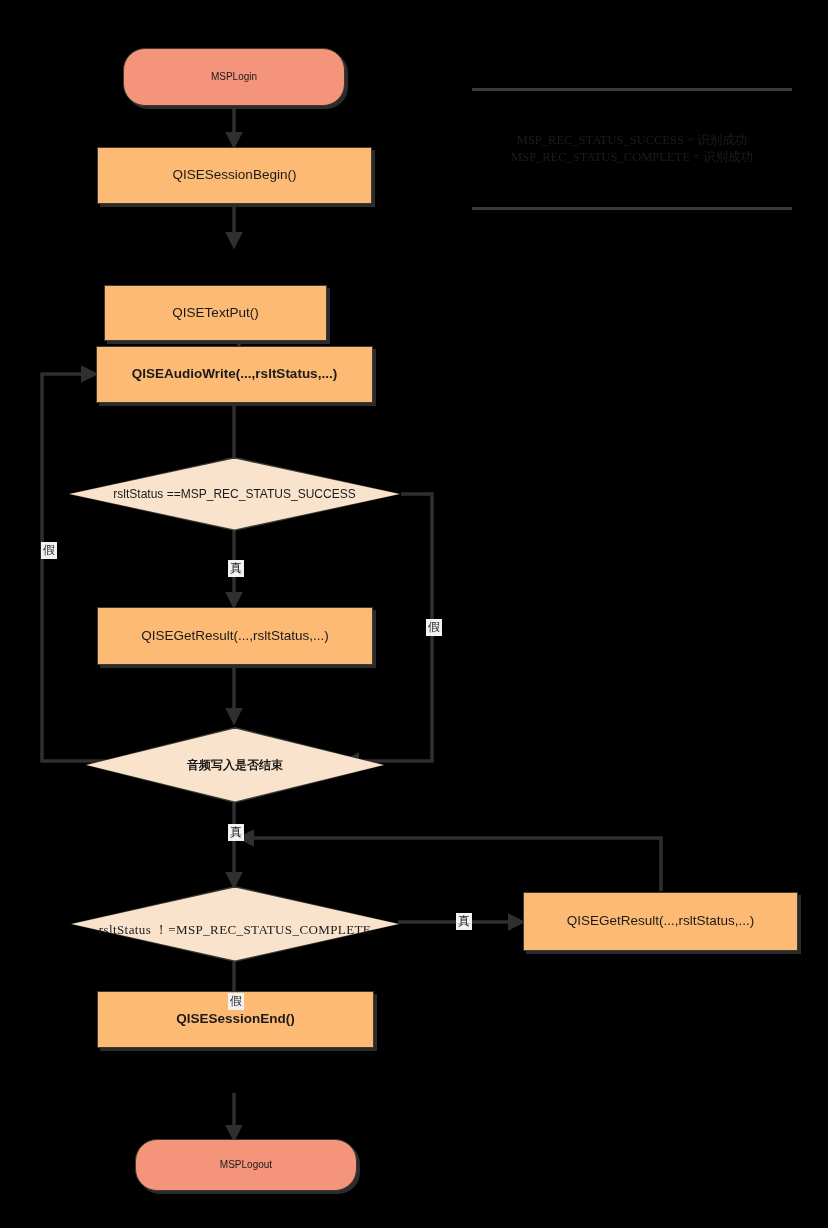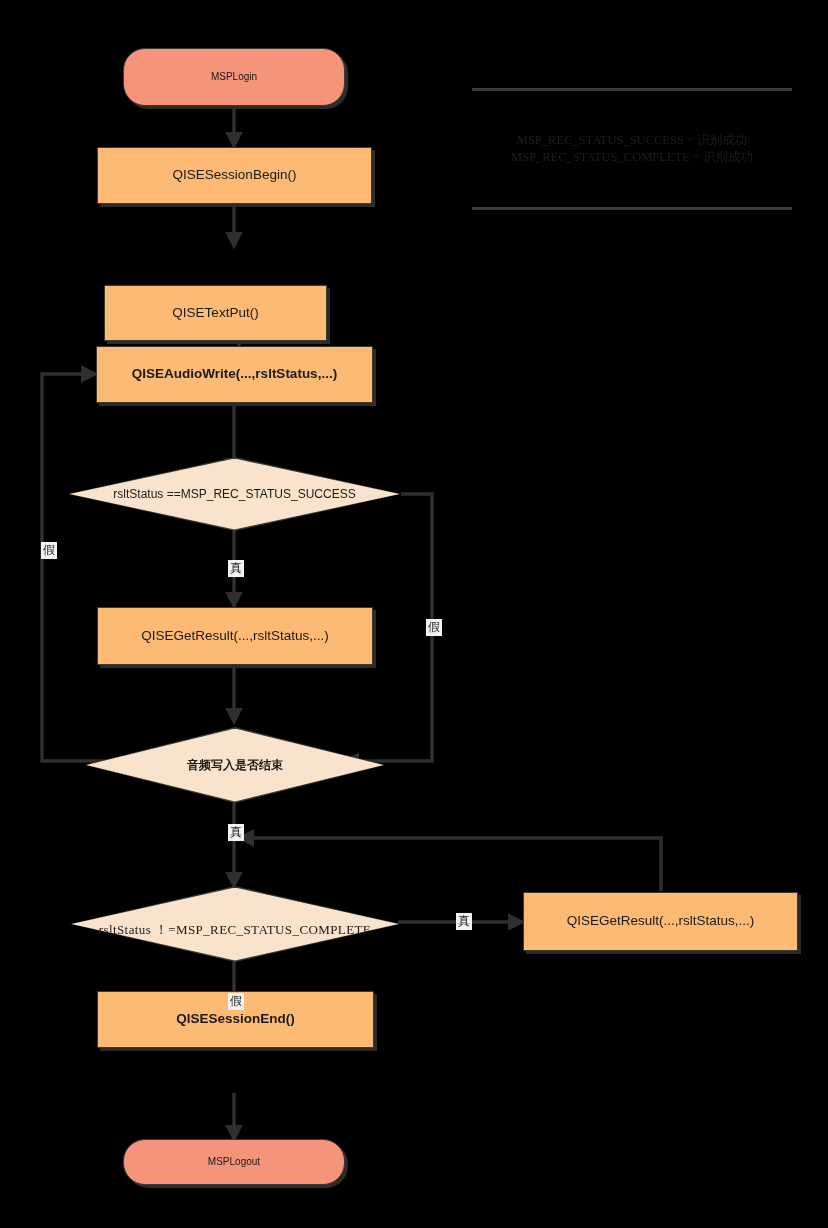--- a/index.html
+++ b/index.html
@@ -202,21 +202,21 @@
   </div>
 
   <div class="node proc" style="left:523px; top:892px; width:275px; height:59px;">
     <span>QISEGetResult(...,rsltStatus,...)</span>
   </div>
 
   <div class="node proc" style="left:97px; top:991px; width:277px; height:57px;font-weight:bold;">
     <span>QISESessionEnd()</span>
   </div>
 
-  <div class="node term" style="left:123px; top:1139px; width:222px; height:46px;">
+  <div class="node term" style="left:135px; top:1139px; width:222px; height:52px;">
     <span>MSPLogout</span>
   </div>
 
   <div class="edge-label" style="left:228px; top:560px;">真</div>
 
   <div class="edge-label" style="left:41px; top:542px;">假</div>
 
   <div class="edge-label" style="left:426px; top:619px;">假</div>
 
   <div class="edge-label" style="left:228px; top:824px;">真</div>

